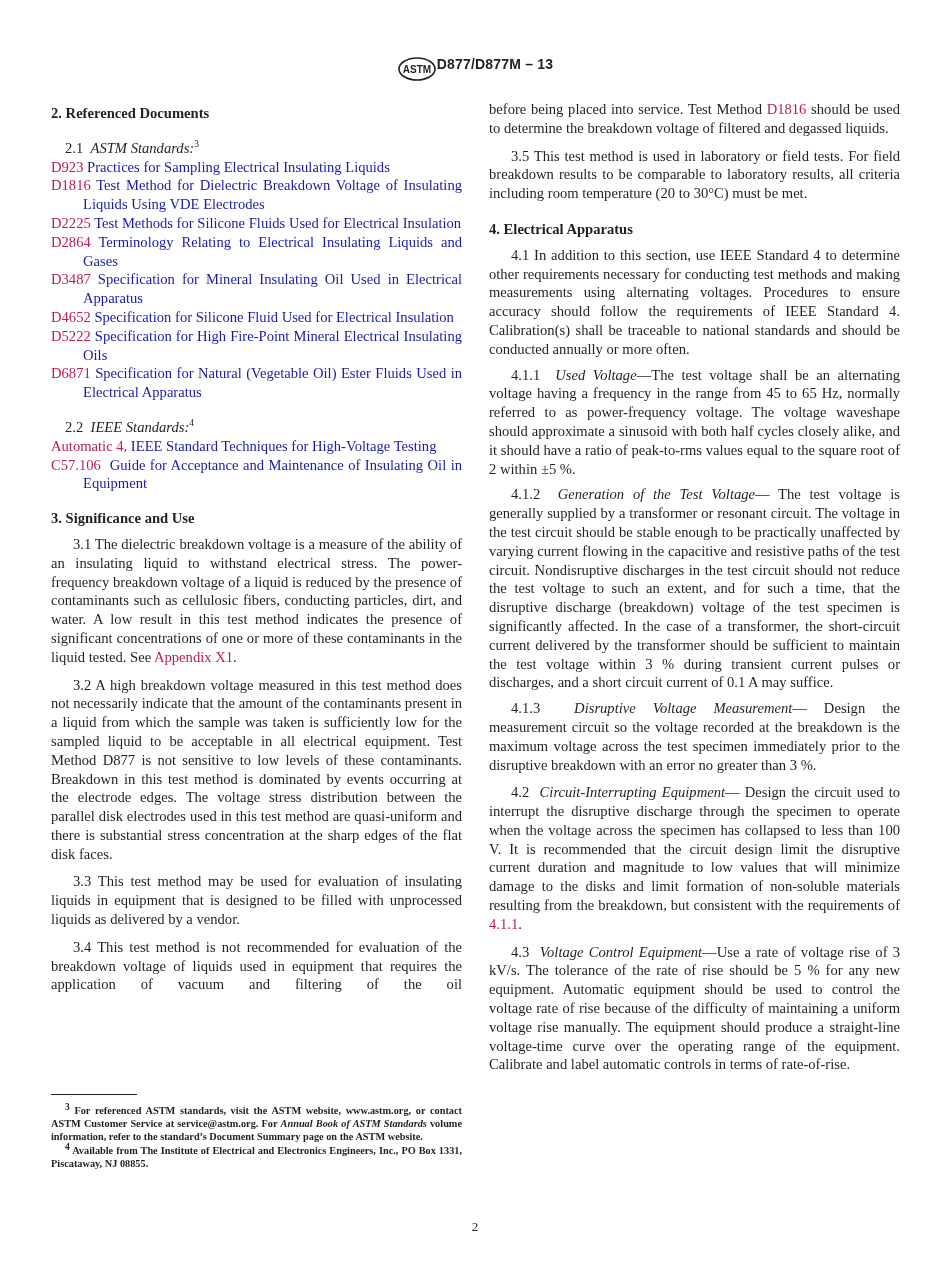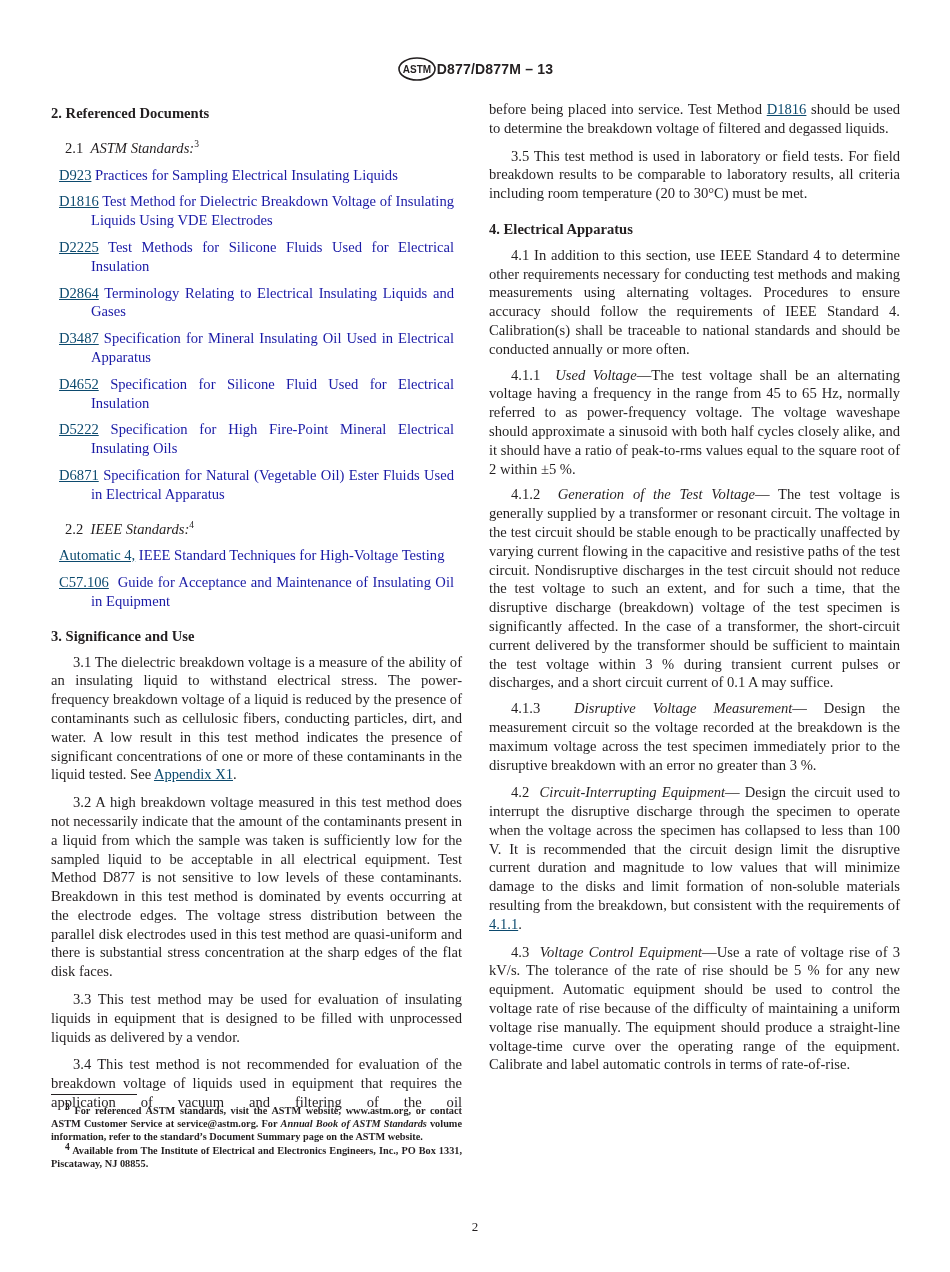--- a/index.html
+++ b/index.html
@@ -1,32 +1,32 @@
 <!DOCTYPE html>
 <html><head>
 <meta charset="utf-8">
 <style>
   html, body { margin: 0; padding: 0; background: #ffffff; }
   body { width: 950px; height: 1272px; position: relative; overflow: hidden;
          font-family: "Liberation Serif", "DejaVu Serif", serif; color: #231f20; }
   .header { position: absolute; top: 56px; left: 0; width: 950px; text-align: center; }
-  .header-inner { display: inline-flex; align-items: center; gap: 0; }
+  .header-inner { display: inline-flex; align-items: flex-start; gap: 0; }
   .logo { width: 40px; height: 26px; }
   .doc-id { font-family: "Liberation Sans", "DejaVu Sans", sans-serif; font-weight: bold; font-size: 14px; letter-spacing: 0.2px; }
 
   .col { position: absolute; top: 100px; width: 411px; font-size: 14.6px; line-height: 18.8px; }
   .col-left { left: 51px; }
   .col-right { left: 489px; }
 
   h2 { font-size: 14.6px; font-weight: bold; margin: 4px 0 7px 0; line-height: 18.8px; }
   p { margin: 0; text-align: justify; text-indent: 22px; }
   p + p, .gap { margin-top: 7px; }
   .sub { text-indent: 0; padding-left: 14px; margin-top: 16px; }
-  .ref { text-indent: -32px; padding-left: 32px; text-align: justify; margin: 8px; }
-  .code { color: #0c4a6e; text-decoration: underline; }
+  .ref { text-indent: -32px; padding-left: 32px; text-align: justify; margin: 0; }
+  .code { color: #be185d; }
   .link { color: #1a1aa6; }
   i { font-style: italic; }
   sup { font-size: 9.5px; vertical-align: super; line-height: 0; }
 
   .fn-rule { position: absolute; left: 51px; top: 1094px; width: 86px; height: 1px; background: #231f20; }
   .footnotes { position: absolute; left: 51px; top: 1104px; width: 411px; font-size: 10.3px; line-height: 13.2px; }
   .footnotes p { text-indent: 14px; font-weight: bold; }
   .footnotes p + p { margin-top: 0; }
   .page-num { position: absolute; top: 1219px; left: 0; width: 950px; text-align: center; font-size: 13px; }
 </style>

